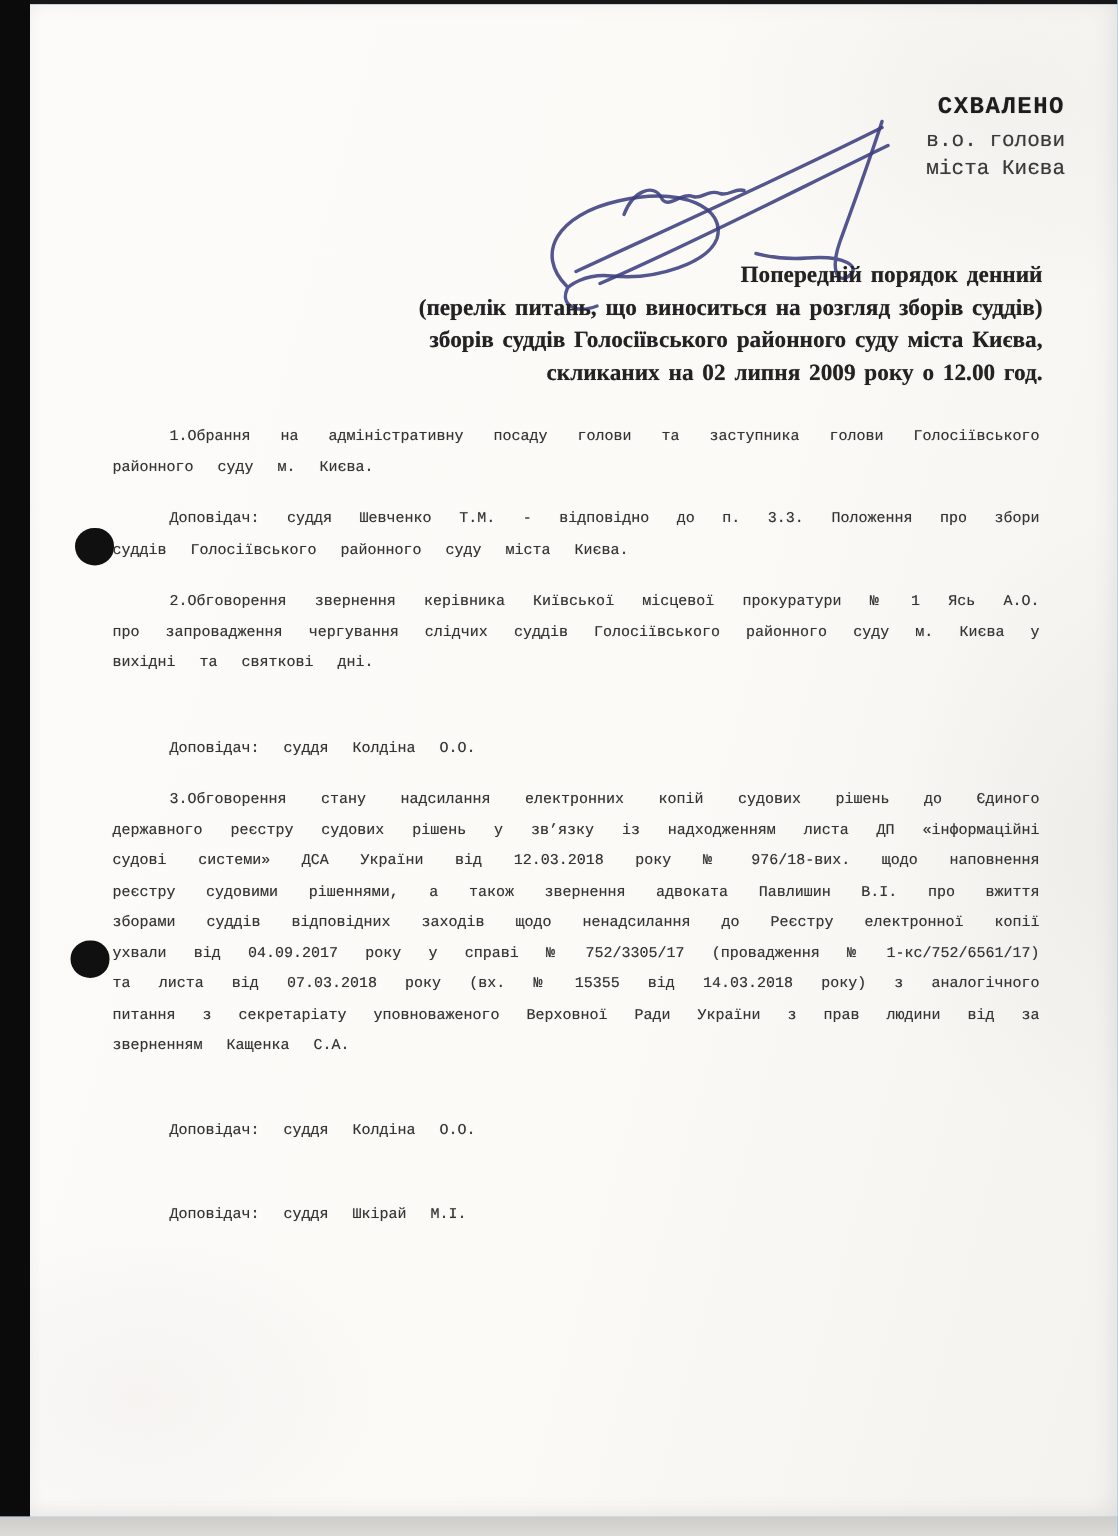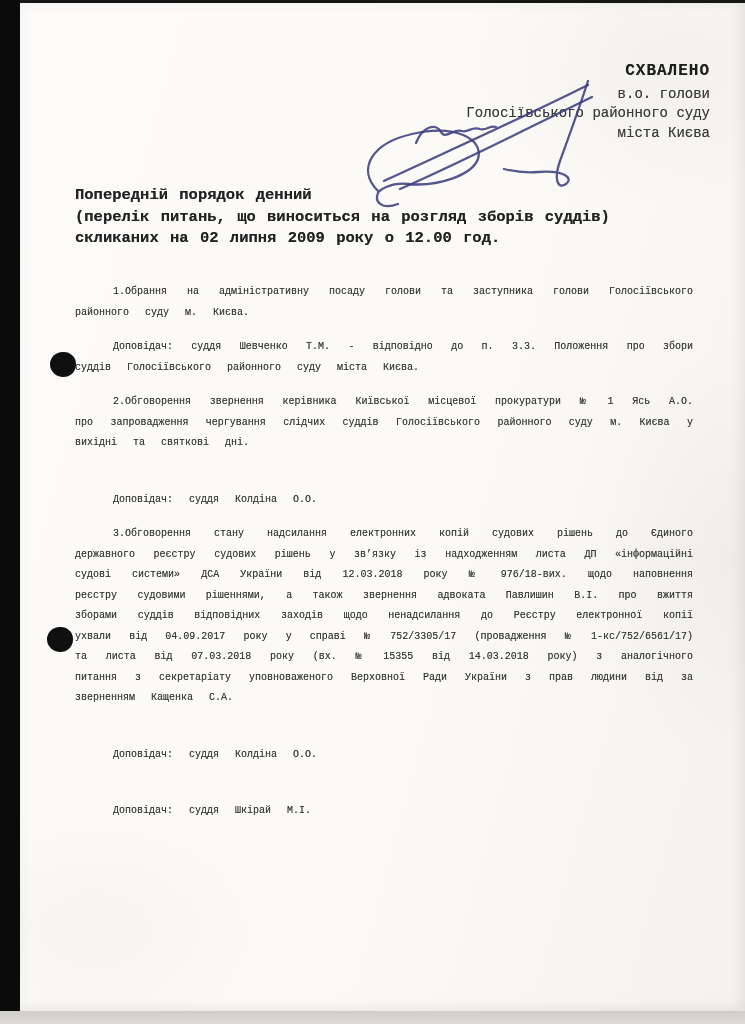--- a/index.html
+++ b/index.html
@@ -71,28 +71,29 @@
     border-bottom: 1.5px solid #3a3a3a;
     vertical-align: baseline;
     margin-right: 10px;
   }
   .signature-svg {
     position: absolute; left: 340px; top: 68px;
     width: 265px; height: 145px;
     pointer-events: none;
   }
   .title-block {
-    position: absolute; left: 55px; top: 182px;
+    position: absolute; left: 55px; top: 170px;
     width: 620px;
-    text-align: left;
+    text-align: right;
     font-weight: bold;
     font-size: 15.5px; line-height: 21.5px;
     color: #222;
     text-shadow: 0 0 0.5px rgba(30,30,30,0.6);
     word-spacing: 2px;
+    font-family: Liberation Serif, serif;
   }
   .body-block {
     position: absolute; left: 55px; top: 279px;
     width: 618px;
     font-size: 10px; line-height: 20.5px;
     color: #343434;
     text-shadow: 0 0 0.5px rgba(50,50,50,0.5);
   }
   .para {
     margin: 0 0 14px 0;
@@ -111,37 +112,37 @@
   <div class="edge-bottom"></div>
 
   <div class="paper">
 
     <div class="hole hole-1"></div>
     <div class="hole hole-2"></div>
 
     <div class="approval">
       <div class="stamp">СХВАЛЕНО</div>
       <div>в.о. голови</div>
-      <div>Голосіївського районного суду</div>
       <div>міста Києва</div>
     </div>
 
     <svg class="signature-svg" viewBox="0 0 265 145">
       <g fill="none" stroke="#3c3f80" stroke-width="2.3" stroke-linecap="round" stroke-opacity="0.88">
         <path d="M 18,120 C -4,98 12,72 52,63 C 96,53 124,68 118,88 C 112,104 78,116 48,113 C 30,111 18,120 18,122 C 14,131 22,139 38,133"></path>
         <path d="M 24,110 C 80,84 160,48 228,14"></path>
         <path d="M 40,118 C 100,92 170,56 232,26"></path>
         <path d="M 56,72 C 62,56 76,51 81,61 C 85,69 94,57 102,60 C 108,62 112,55 120,58 C 126,60 130,54 136,56"></path>
         <path d="M 228,10 C 219,38 208,68 200,90 C 194,107 197,119 206,113 C 214,107 204,99 178,101 C 166,102 152,100 144,98"></path>
       </g>
     </svg>
 
     <div class="title-block">
       <div>Попередній порядок денний</div>
       <div>(перелік питань, що виноситься на розгляд зборів суддів)</div>
+      <div>зборів суддів Голосіївського районного суду міста Києва,</div>
       <div>скликаних на 02 липня 2009 року о 12.00 год.</div>
     </div>
 
     <div class="body-block">
       <p class="para">1.Обрання на адміністративну посаду голови та заступника голови Голосіївського районного суду м. Києва.</p>
       <p class="para">Доповідач: суддя Шевченко Т.М. - відповідно до п. 3.3. Положення про збори суддів Голосіївського районного суду міста Києва.</p>
       <p class="para">2.Обговорення звернення керівника Київської місцевої прокуратури № 1 Ясь А.О. про запровадження чергування слідчих суддів Голосіївського районного суду м. Києва у вихідні та святкові дні.</p>
       <p class="para short">Доповідач: суддя Колдіна О.О.</p>
       <p class="para">3.Обговорення стану надсилання електронних копій судових рішень до Єдиного державного реєстру судових рішень у зв’язку із надходженням листа ДП «інформаційні судові системи» ДСА України від 12.03.2018 року № 976/18-вих. щодо наповнення реєстру судовими рішеннями, а також звернення адвоката Павлишин В.І. про вжиття зборами суддів відповідних заходів щодо ненадсилання до Реєстру електронної копії ухвали від 04.09.2017 року у справі № 752/3305/17 (провадження № 1-кс/752/6561/17) та листа від 07.03.2018 року (вх. № 15355 від 14.03.2018 року) з аналогічного питання з секретаріату уповноваженого Верховної Ради України з прав людини від за зверненням Кащенка С.А.</p>
       <p class="para short">Доповідач: суддя Колдіна О.О.</p>

